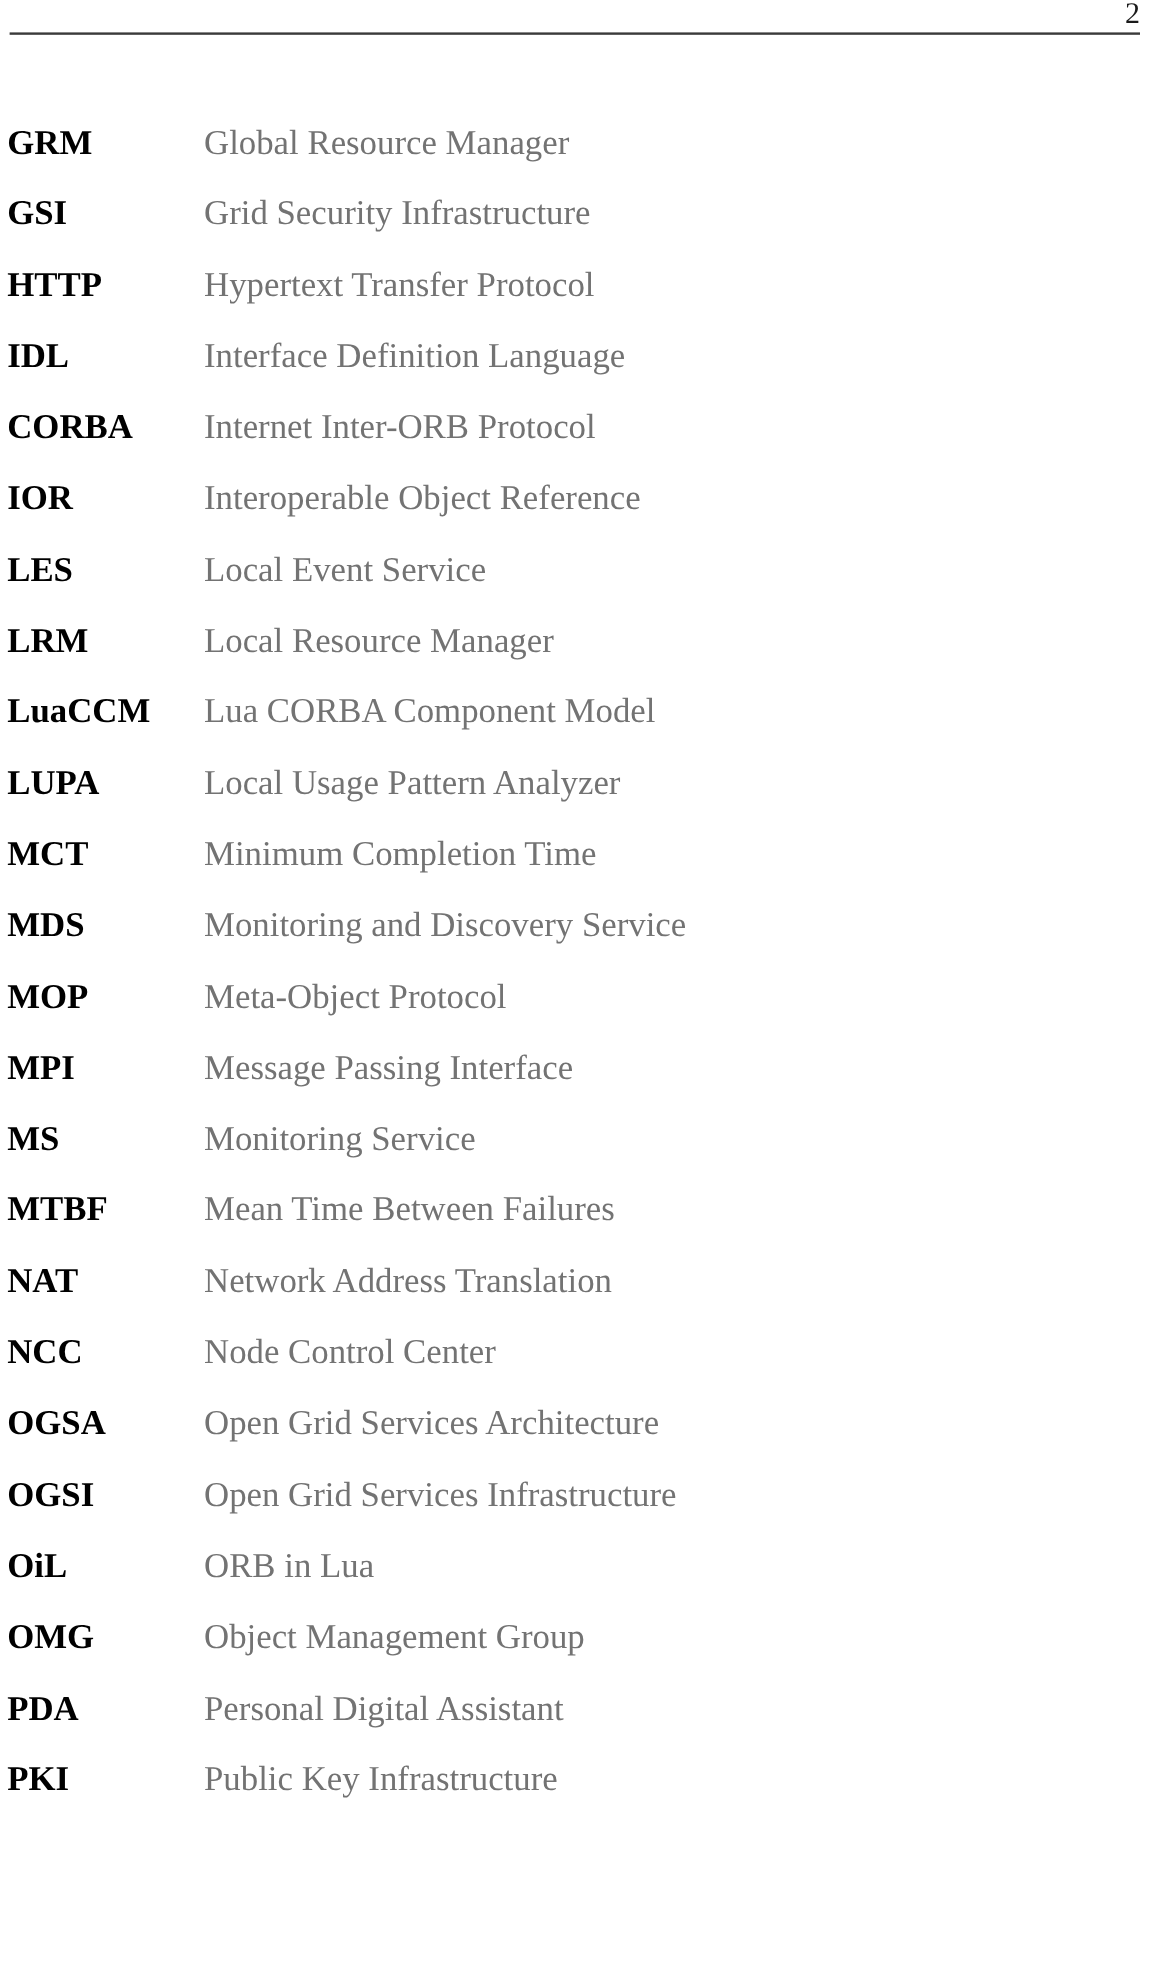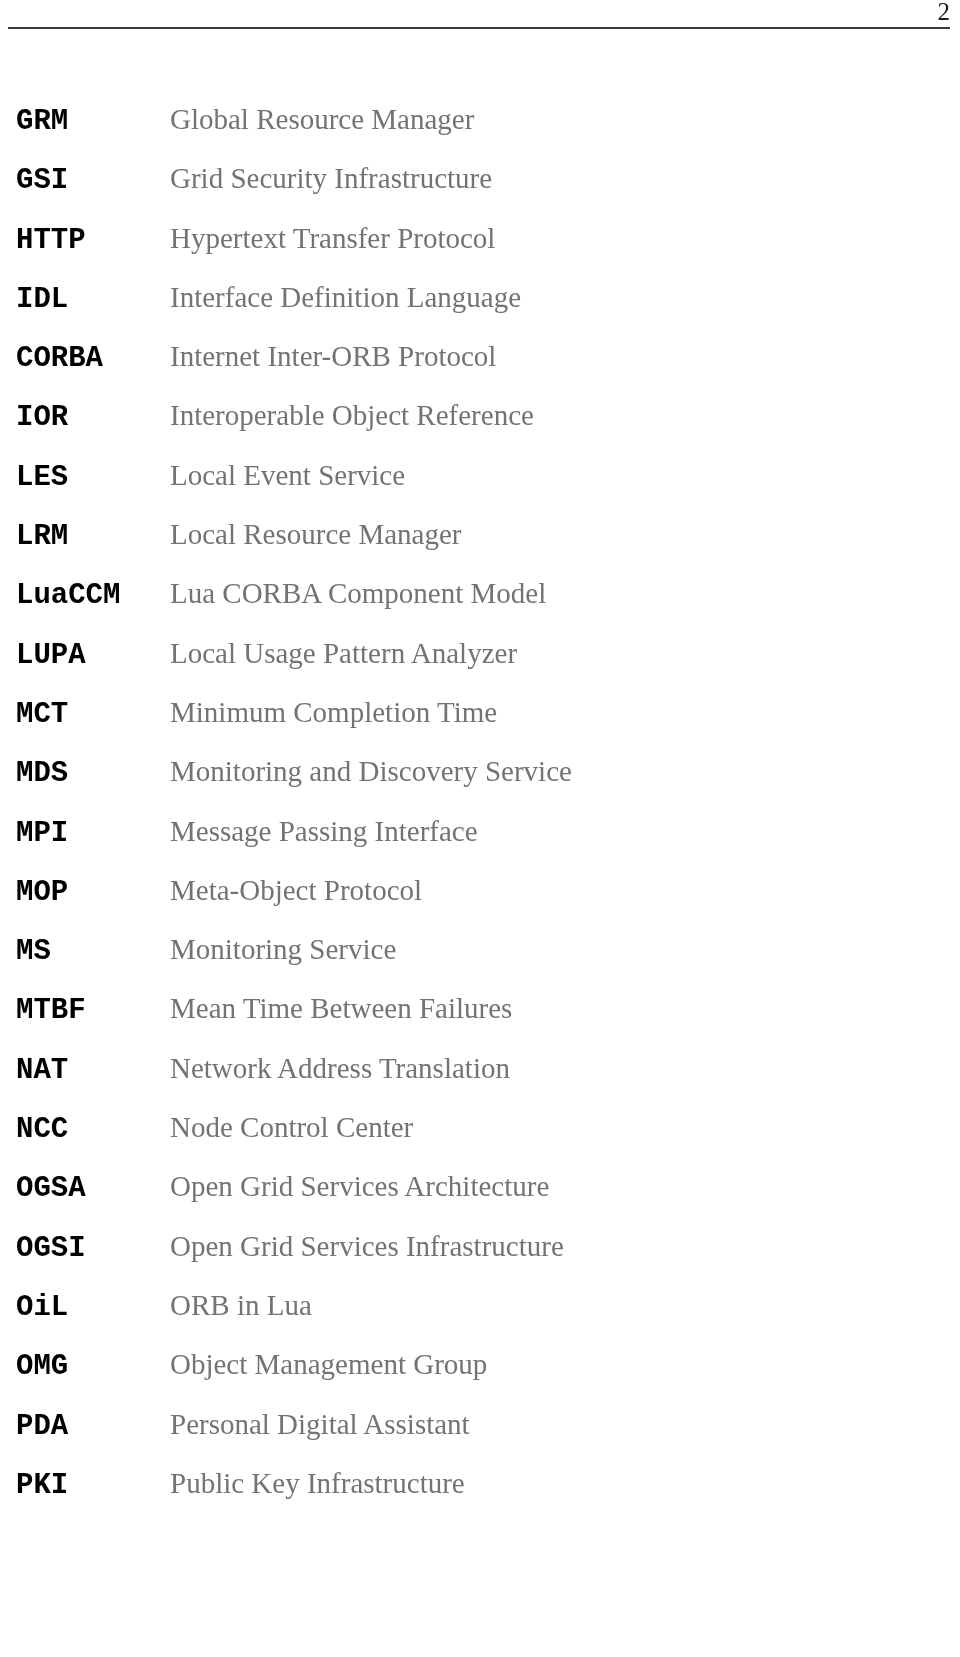--- a/index.html
+++ b/index.html
@@ -57,23 +57,23 @@
 
   .glossary-row {
     display: flex;
     align-items: baseline;
     height: 59.3px;
   }
 
   .term {
     flex: 0 0 auto;
     width: 170px;
-    padding-left: 16px;
+    padding-left: 6px;
     box-sizing: border-box;
-    font-family: Liberation Mono, monospace;
+    font-family: Liberation Serif, serif;
     font-weight: bold;
     font-size: 29px;
     line-height: 34px;
     color: #000000;
     white-space: nowrap;
   }
 
   .definition {
     flex: 1 1 auto;
     font-family: "Liberation Serif", "DejaVu Serif", serif;
@@ -137,26 +137,26 @@
       </div>
       <div class="glossary-row">
         <div class="term">MCT</div>
         <div class="definition">Minimum Completion Time</div>
       </div>
       <div class="glossary-row">
         <div class="term">MDS</div>
         <div class="definition">Monitoring and Discovery Service</div>
       </div>
       <div class="glossary-row">
+        <div class="term">MOP</div>
+        <div class="definition">Meta-Object Protocol</div>
+      </div>
+      <div class="glossary-row">
         <div class="term">MPI</div>
         <div class="definition">Message Passing Interface</div>
-      </div>
-      <div class="glossary-row">
-        <div class="term">MOP</div>
-        <div class="definition">Meta-Object Protocol</div>
       </div>
       <div class="glossary-row">
         <div class="term">MS</div>
         <div class="definition">Monitoring Service</div>
       </div>
       <div class="glossary-row">
         <div class="term">MTBF</div>
         <div class="definition">Mean Time Between Failures</div>
       </div>
       <div class="glossary-row">

